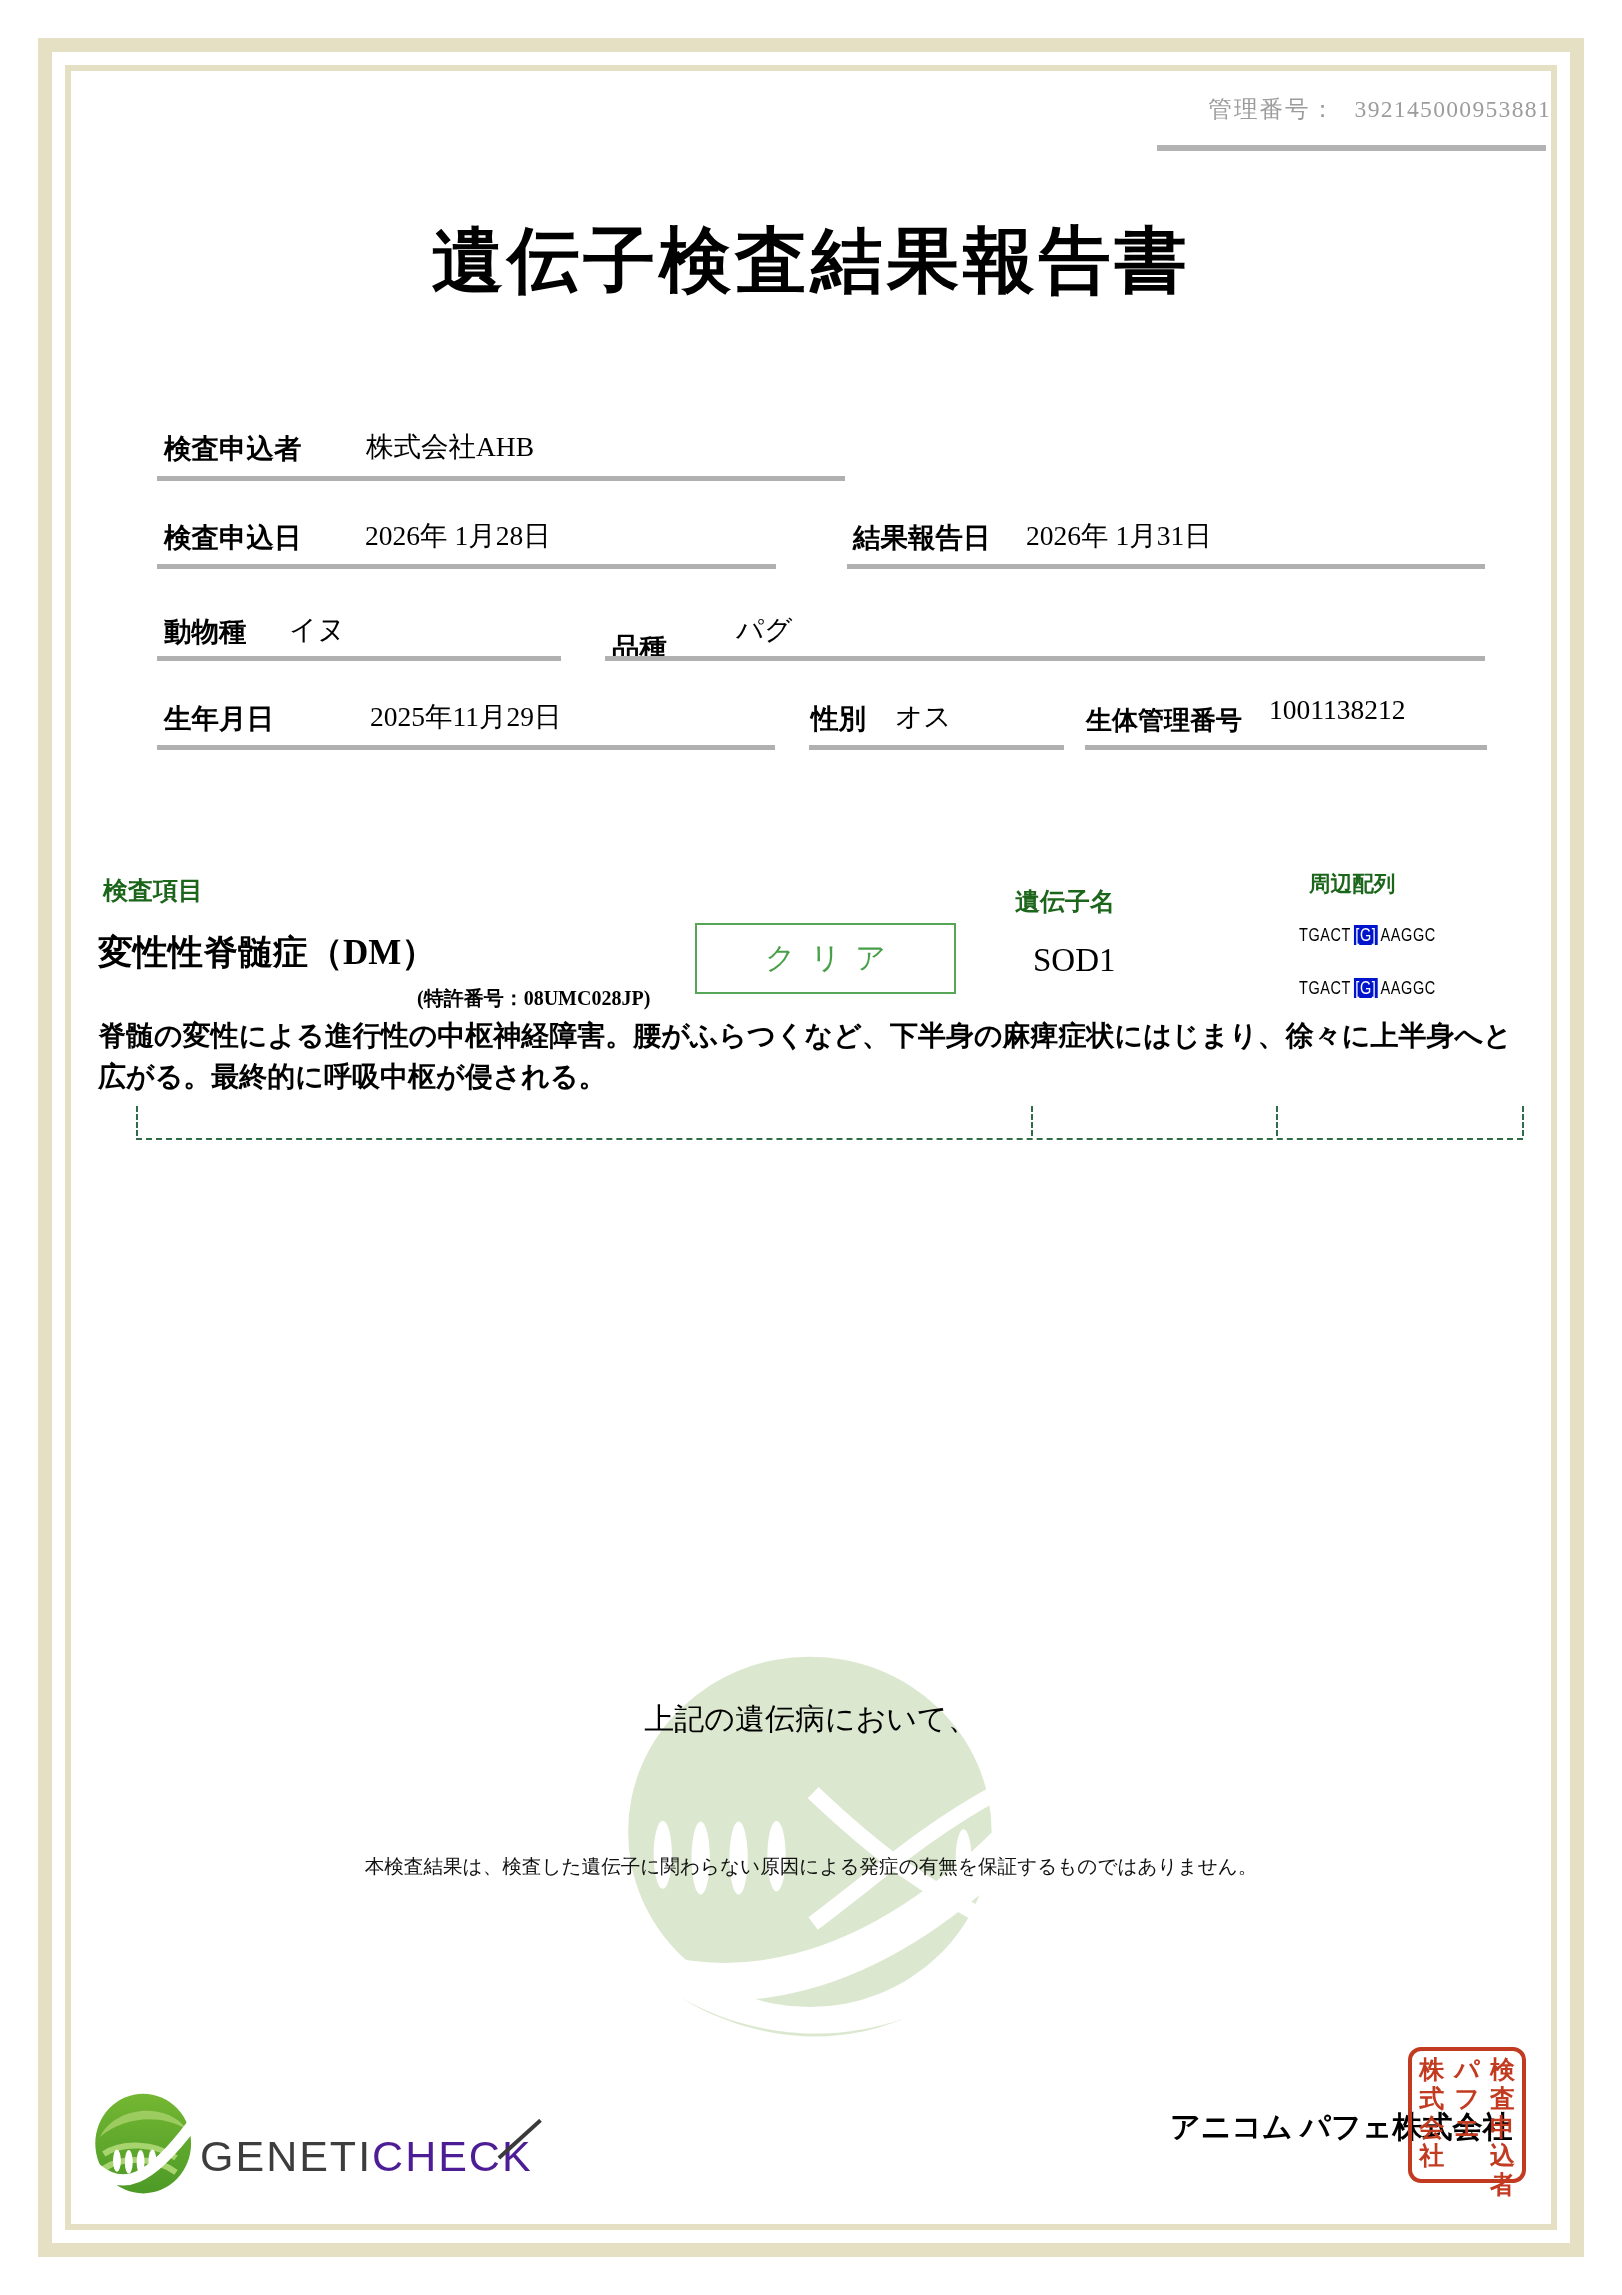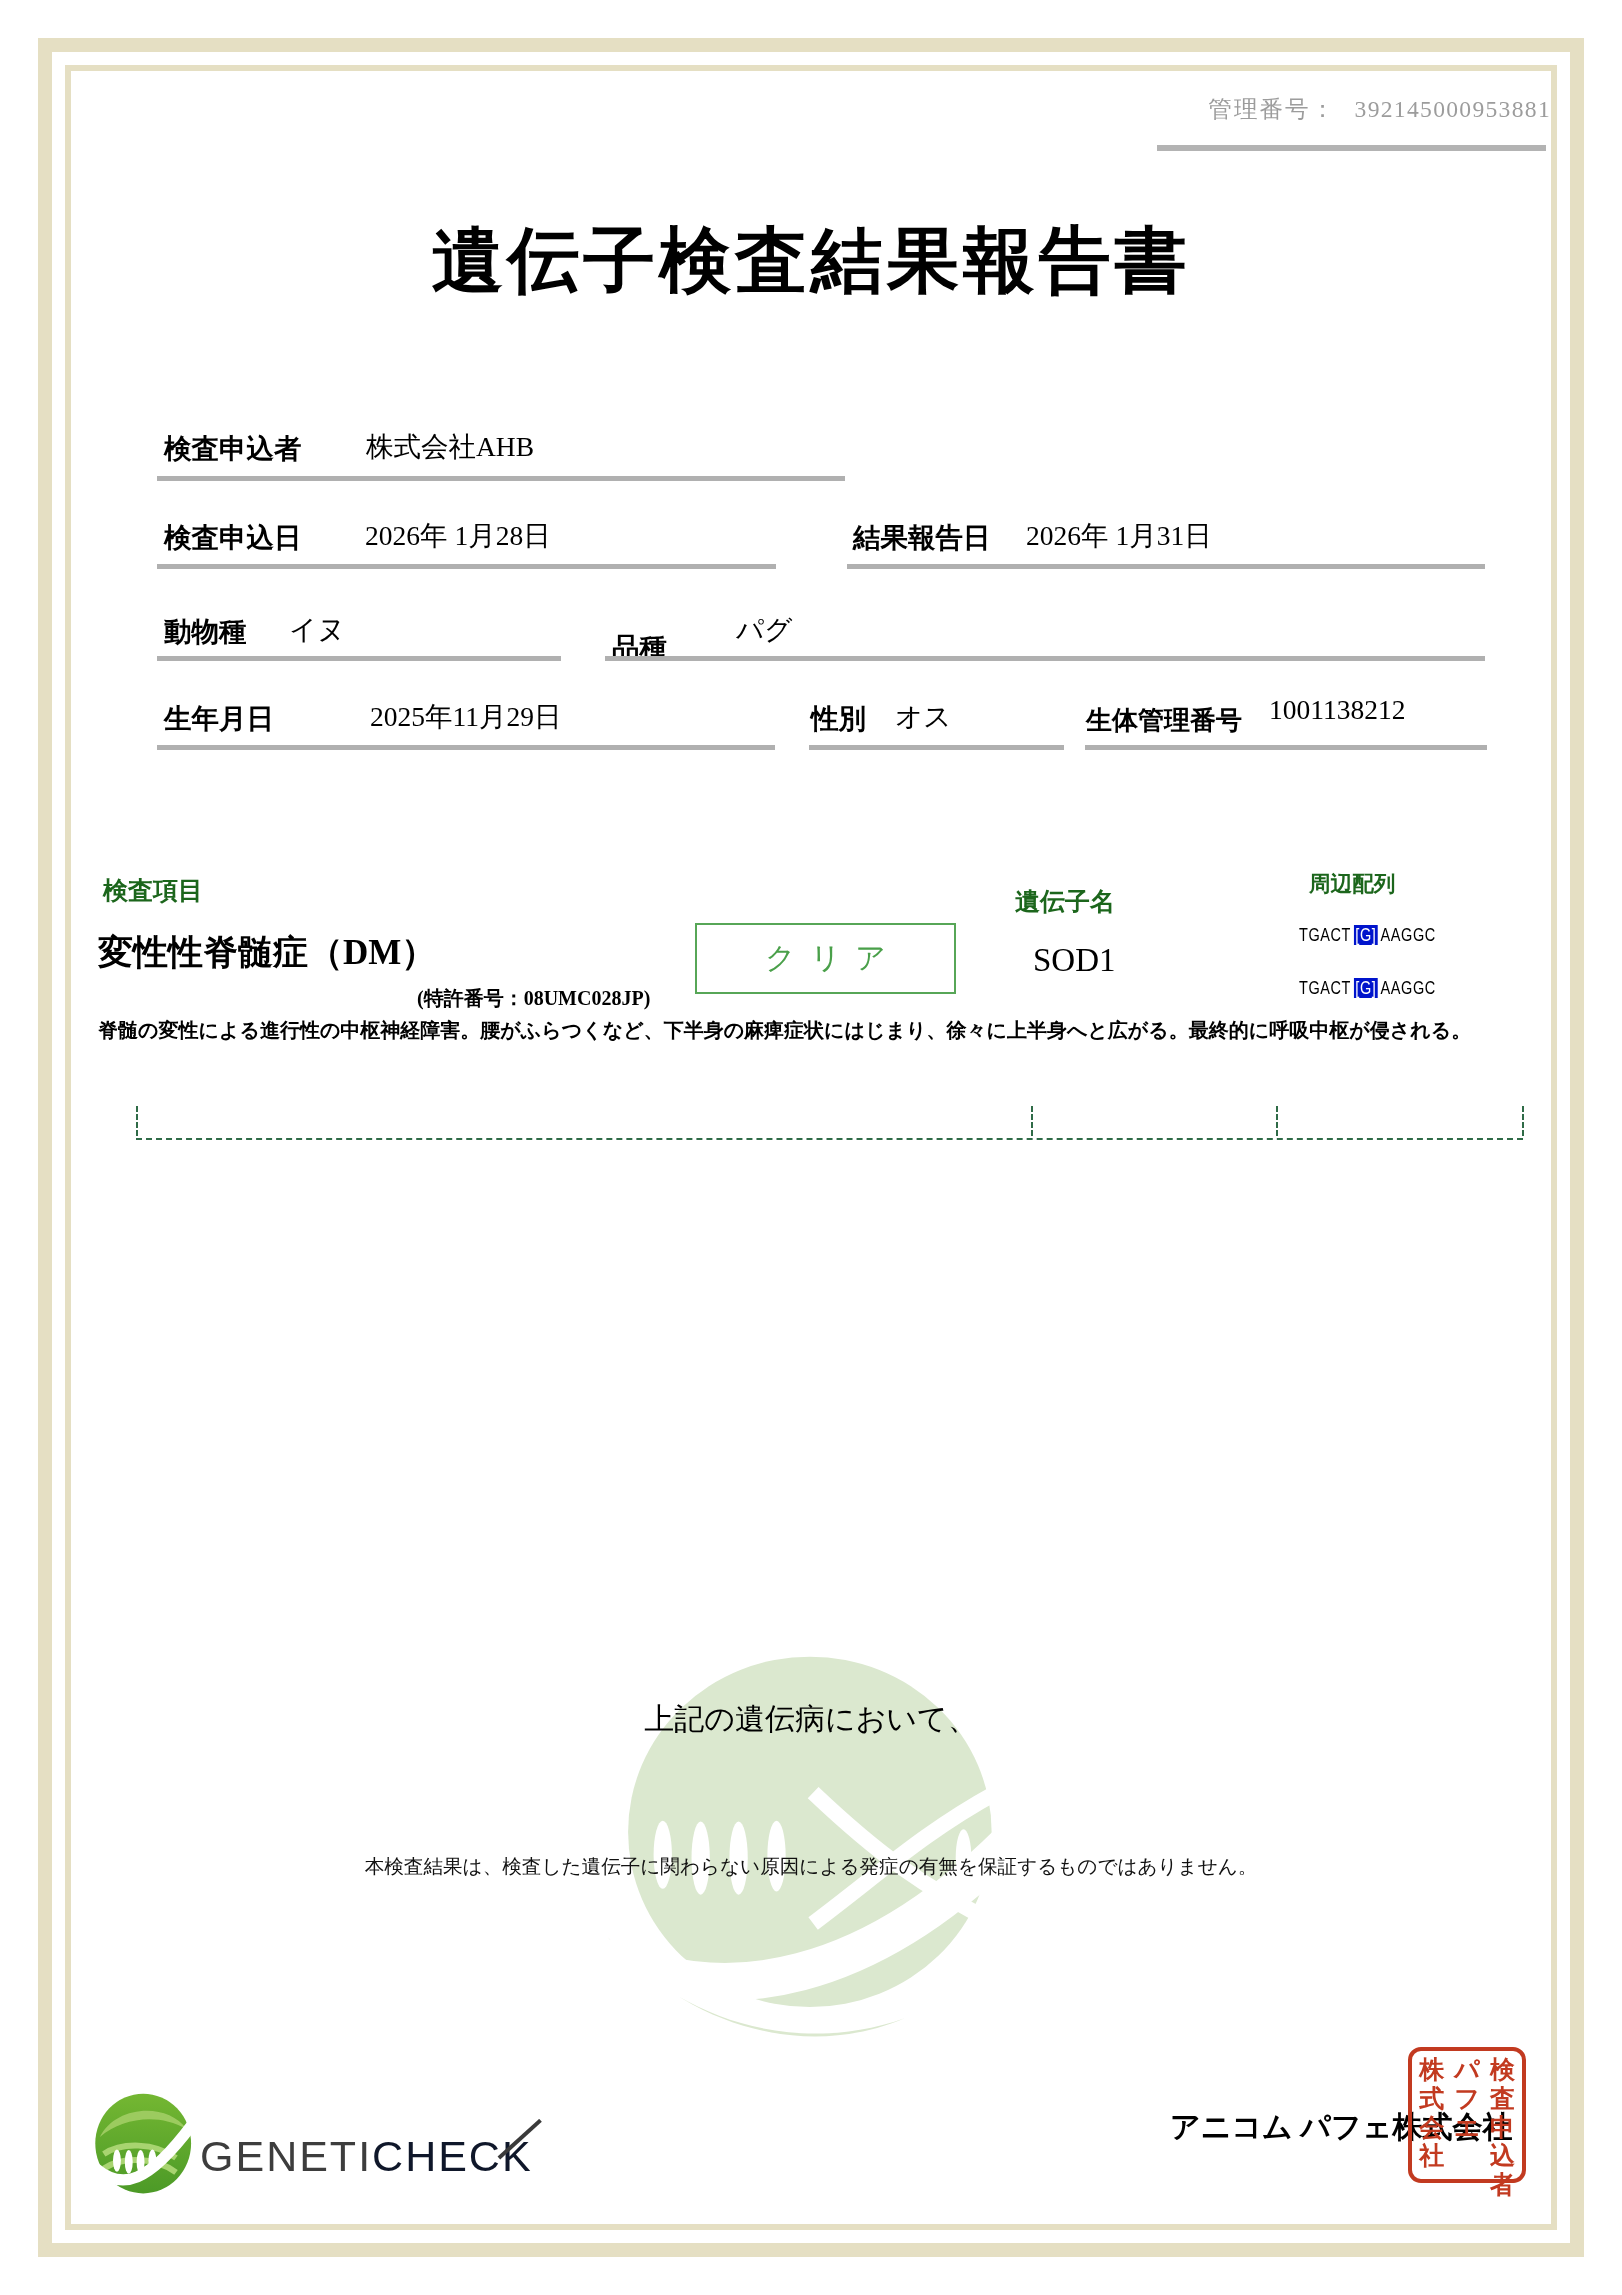--- a/index.html
+++ b/index.html
@@ -34,38 +34,38 @@
   .disease{font-size:35px;font-weight:600;white-space:nowrap;}
   .patent{font-size:20px;font-weight:600;white-space:nowrap;}
   .result-box{top:923px;left:695px;width:257px;height:67px;border:2.6px solid #57a657;
               display:flex;align-items:center;justify-content:center;}
   .result-box span{font-size:30px;color:#4aa04a;letter-spacing:14.4px;text-indent:14.4px;
                    font-weight:500;}
   .gene{font-size:33px;font-weight:500;white-space:nowrap;}
   .seq{font-size:17.7px;font-family:"Liberation Sans","DejaVu Sans",sans-serif;
        transform:scaleX(.82);transform-origin:left center;white-space:nowrap;letter-spacing:0.7px;}
   .seq .var{background:#0014cc;color:#ffffff;padding:0 1.3px;margin:0 3.9px;}
-  .desc{top:1016px;left:98px;width:1436px;font-size:20px;font-weight:600;line-height:1.45;}
+  .desc{top:1016px;left:98px;width:1436px;font-size:28px;font-weight:600;line-height:1.45;}
   .risk{top:1076px;left:98px;font-size:24px;font-weight:700;color:#057a05;white-space:nowrap;}
 
   .dot-bottom{top:1107px;left:136px;width:1387px;height:31px;
               border-bottom:2.6px dashed #2f6b47;}
   .dot-v{top:1106px;width:0;height:30px;border-left:2px dashed #2f6b47;}
 
   
   .sans{font-family:"Liberation Sans","DejaVu Sans",sans-serif;}
   .sum1{top:1699px;left:0;width:100%;text-align:center;font-size:30px;font-weight:500;}
   .sum2{top:1743px;left:0;width:100%;text-align:center;font-size:31px;font-weight:500;}
   .disc{left:0;width:100%;text-align:center;font-size:19.6px;font-weight:500;color:#111;}
 
   
   .logo-text{top:2132px;left:200px;font-family:"Liberation Sans","DejaVu Sans",sans-serif;
              font-size:43px;font-weight:300;letter-spacing:2px;white-space:nowrap;}
   .logo-text .t1{color:#3d3d3d;}
-  .logo-text .t2{color:#0f172a;text-align:right;}
+  .logo-text .t2{color:#4c1d95;text-align:right;}
   .company{top:2107px;left:1170px;font-size:30px;font-weight:700;white-space:nowrap;}
   .stamp{top:2047px;left:1408px;width:118px;height:136px;border:4.6px solid #c23a20;
          border-radius:13px;display:flex;flex-direction:row;justify-content:space-between;
          align-items:flex-start;padding:5.2px 6.5px;box-sizing:border-box;background:transparent;}
   .seal-col{width:1.05em;font-size:25px;line-height:1.15;color:#c23a20;font-weight:600;
             word-break:break-all;text-align:center;}
 </style>
 </head>
 <body>
 

